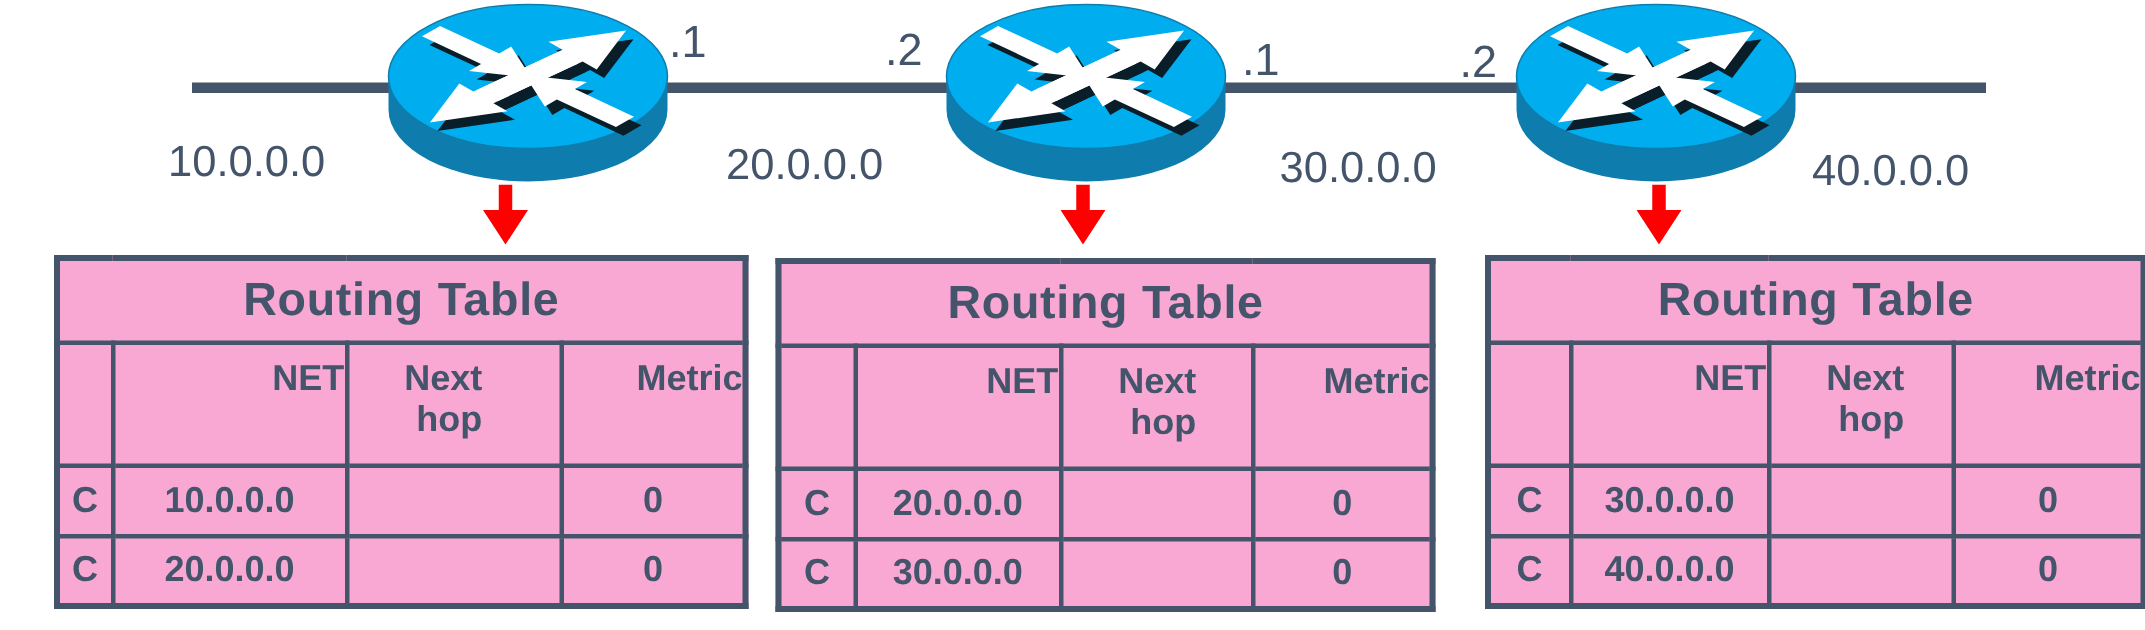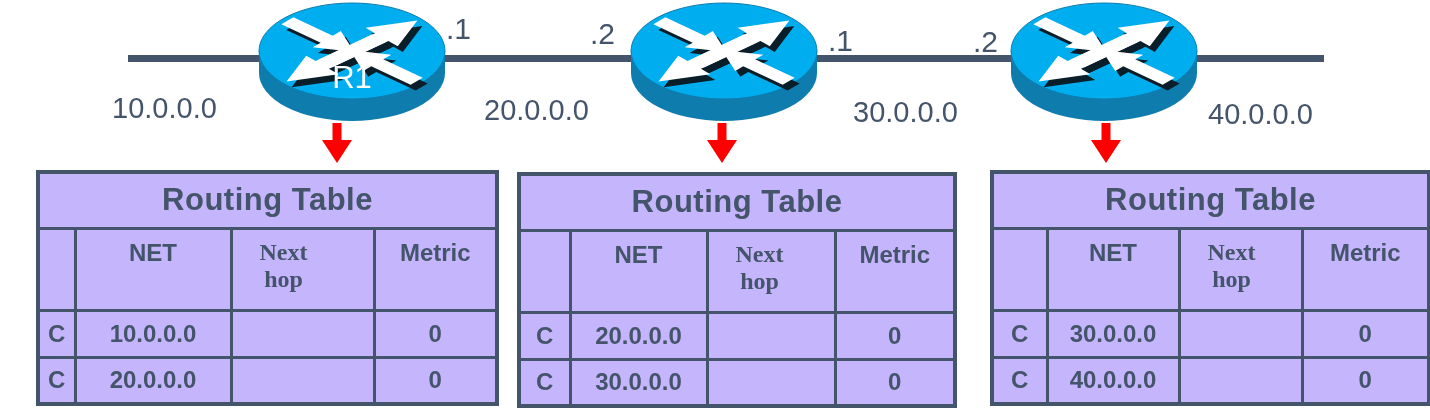--- a/index.html
+++ b/index.html
@@ -14,29 +14,29 @@
   .router-svg { position:absolute; left:0; top:0; width:192px; height:130px; }
   .router-name { position:absolute; top:64px; left:0; width:100%; text-align:center;
                  color:#fff; font-size:31px; line-height:34px; }
 
   .if-label { position:absolute; color:var(--slate,#44546A); font-size:30px; line-height:32px; }
   .net-label { position:absolute; color:var(--slate,#44546A); font-size:29px; line-height:32px; }
 
   .down-arrow { position:absolute; width:30px; height:40px; }
 
   table.rt { position:absolute; border-collapse:collapse; table-layout:fixed;
-             color:var(--slate,#44546A); background:#c4b5fd;
+             color:var(--slate,#44546A); background:#f9a8d4;
              border:4px solid var(--slate,#44546A); }
   table.rt td { border:3px solid var(--slate,#44546A); overflow:hidden; }
   tr.title-row td { font-size:31px; font-weight:bold; text-align:center; height:56px;
                     letter-spacing:.5px; }
   tr.head-row td { font-size:24px; font-weight:bold; vertical-align:top; padding-top:9px;
-                   text-align:center; height:82px; line-height:27px; }
+                   text-align:right; height:82px; line-height:27px; }
   tr.head-row td.lhead { text-align:left; padding-left:13px; }
-  .wrap-narrow { display:inline-block; max-width:76px; text-align:center;font-family:Liberation Serif, serif; }
+  .wrap-narrow { display:inline-block; max-width:76px; text-align:right; }
   tr.data-row td { font-size:24px; font-weight:bold; text-align:center; height:47px; }
 </style>
 </head>
 <body>
 
 <div class="canvas">
 
   <svg width="0" height="0" style="position:absolute" aria-hidden="true">
     <defs>
       <g id="router-sym">
@@ -62,21 +62,20 @@
       </g>
     </defs>
   </svg>
 
   <div class="net-line"></div>
 
   <div class="router" style="left:256px;top:-3px">
     <svg class="router-svg" viewBox="0 0 192 130">
         <use href="#router-sym"></use>
       </svg>
-    <div class="router-name">R1</div>
   </div>
   <div class="router" style="left:628px;top:-3px">
     <svg class="router-svg" viewBox="0 0 192 130">
         <use href="#router-sym"></use>
       </svg>
   </div>
   <div class="router" style="left:1008px;top:-3px">
     <svg class="router-svg" viewBox="0 0 192 130">
         <use href="#router-sym"></use>
       </svg>

